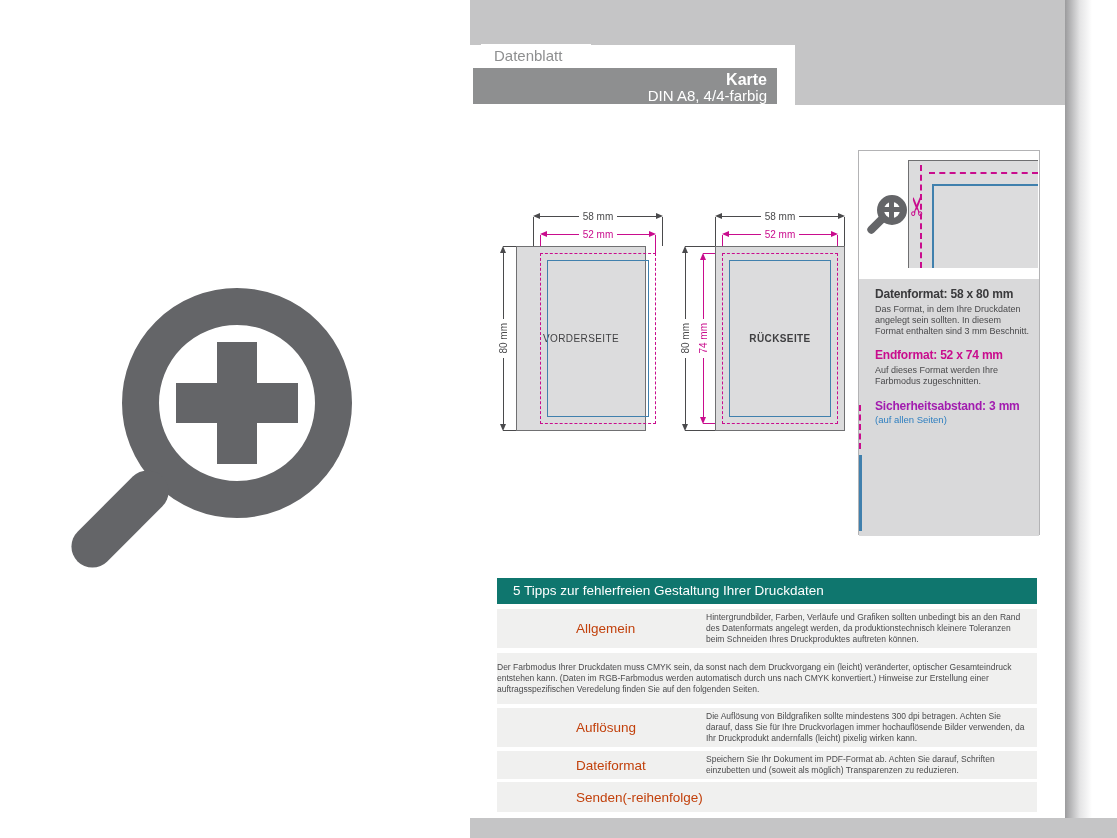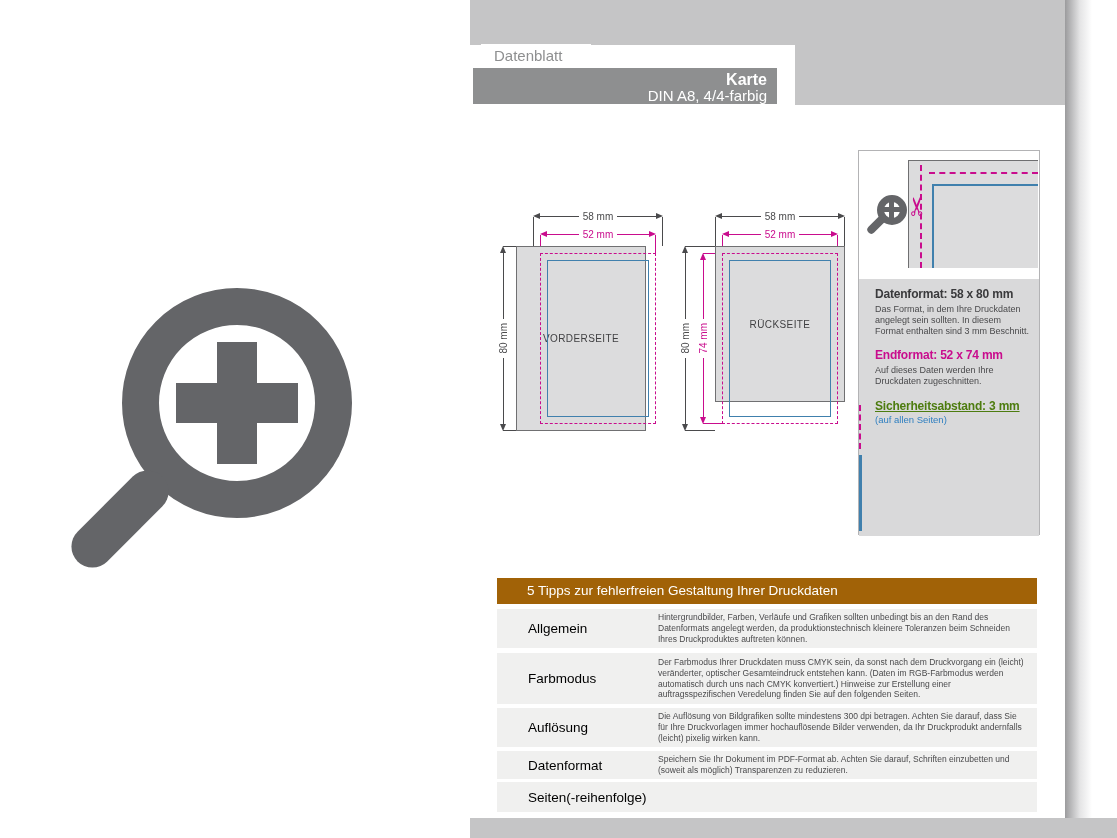--- a/index.html
+++ b/index.html
@@ -36,27 +36,27 @@
   .ext.m{background:#c90c8d;}
 
   
   .infobox{border:1px solid #b3b3b5;background:#fff;box-sizing:border-box;}
   .illus{position:relative;width:100%;height:128px;background:#fff;overflow:hidden;}
   .corner{position:absolute;background:#dcdcdd;border-top:1px solid #6f6f71;border-left:1px solid #6f6f71;box-sizing:border-box;}
   .panel{position:relative;background:#d9d9da;box-sizing:border-box;padding:8px 9px 0 16px;height:257px;}
   .ip-h{font-size:12px;font-weight:bold;margin:0 0 3px;color:#3a3a3c;letter-spacing:-.2px;}
   .ip-p{font-size:9px;line-height:1.2;margin:0 0 10px;color:#4a4a4c;}
   .mg-t{color:#c90c8d;}
-  .bl-t{color:#4d7c0f;text-decoration:underline;}
+  .bl-t{color:#a21caf;}
   .sub-h{font-size:9.5px;color:#2e7fc0;margin:0 0 2px;}
 
   
-  .theader{background:#a16207;color:#fff;font-size:13.5px;line-height:26px;padding-left:30px;box-sizing:border-box;}
+  .theader{background:#0f766e;color:#fff;font-size:13.5px;line-height:26px;padding-left:16px;box-sizing:border-box;}
   .trow{background:#f0f0ef;display:flex;}
-  .trow .lc{width:161px;flex:none;display:flex;align-items:center;box-sizing:border-box;padding-left:31px;font-size:13.5px;color:#000000;}
+  .trow .lc{width:161px;flex:none;display:flex;align-items:center;box-sizing:border-box;padding-left:31px;font-size:13.5px;color:#c2410c;margin-left:48px;}
   .trow .rc{flex:1;display:flex;align-items:center;box-sizing:border-box;padding-right:10px;font-size:8.5px;line-height:1.28;color:#4a4a4c;}
 
   
   .lens{position:absolute;border-radius:50%;border-style:solid;border-color:#646568;box-sizing:border-box;}
   .mbar{position:absolute;background:#646568;}
   .handle{position:absolute;background:#646568;transform:rotate(-45deg);}
   .scissors{position:absolute;color:#c90c8d;transform:rotate(-90deg);font-family:"DejaVu Sans",sans-serif;}
 </style>
 </head>
 <body>
@@ -151,21 +151,21 @@
     <span class="ar-d"></span>
 </div>
 <div class="abs ext" style="left:715px;top:217px;width:1px;height:29px;"></div>
 <div class="abs ext" style="left:844px;top:217px;width:1px;height:29px;"></div>
 <div class="abs ext" style="left:685px;top:246px;width:30px;height:1px;"></div>
 <div class="abs ext" style="left:685px;top:430px;width:30px;height:1px;"></div>
 <div class="abs ext m" style="left:722px;top:235px;width:1px;height:18px;"></div>
 <div class="abs ext m" style="left:837px;top:235px;width:1px;height:18px;"></div>
 <div class="abs ext m" style="left:703px;top:253px;width:19px;height:1px;"></div>
 <div class="abs ext m" style="left:703px;top:423px;width:19px;height:1px;"></div>
-<div class="abs card" style="left:715px;top:246px;width:130px;height:156px;">
+<div class="abs card" style="left:715px;top:246px;width:130px;height:185px;font-weight:bold;">
   <span class="card-label">RÜCKSEITE</span>
 </div>
 <div class="abs bleed" style="left:722px;top:253px;width:116px;height:171px;"></div>
 <div class="abs safe" style="left:729px;top:260px;width:102px;height:157px;"></div>
 
 <div class="abs infobox" style="left:858px;top:150px;width:182px;height:385px;">
   <div class="illus">
     <div class="corner" style="left:49px;top:9px;width:130px;height:108px;">
       <div style="position:absolute;left:11px;top:4px;bottom:0;width:0;border-left:2px dashed #c90c8d;"></div>
       <div style="position:absolute;top:11px;left:20px;right:0;height:0;border-top:2px dashed #c90c8d;"></div>
@@ -179,42 +179,41 @@
       <div class="mbar" style="left:22px;top:9px;width:5px;height:16px;"></div>
       <div class="handle" style="left:-2px;top:27px;width:24px;height:8px;border-radius:4px;"></div>
     </div>
   </div>
   <div class="panel">
     <div style="position:absolute;left:0;top:126px;height:44px;width:0;border-left:2px dashed #c90c8d;"></div>
     <div style="position:absolute;left:0;top:176px;height:76px;width:0;border-left:3px solid #4080ad;"></div>
     <p class="ip-h">Datenformat: 58 x 80 mm</p>
     <p class="ip-p">Das Format, in dem Ihre Druckdaten angelegt sein sollten. In diesem Format enthalten sind 3 mm Beschnitt.</p>
     <p class="ip-h mg-t" style="margin-top:12px;">Endformat: 52 x 74 mm</p>
-    <p class="ip-p">Auf dieses Daten werden Ihre Druckdaten zugeschnitten.</p>
+    <p class="ip-p">Auf dieses Format werden Ihre Farbmodus zugeschnitten.</p>
     <p class="ip-h bl-t" style="margin-top:12px;margin-bottom:1px;">Sicherheitsabstand: 3 mm</p>
     <p class="sub-h">(auf allen Seiten)</p>
   </div>
 </div>
 
 <div class="abs theader" style="left:497px;top:578px;width:540px;height:26px;">
   <span>5 Tipps zur fehlerfreien Gestaltung Ihrer Druckdaten</span>
 </div>
 <div class="abs trow" style="left:497px;top:609px;width:540px;height:39px;">
   <div class="lc">Allgemein</div>
   <div class="rc">Hintergrundbilder, Farben, Verläufe und Grafiken sollten unbedingt bis an den Rand des Datenformats angelegt werden, da produktionstechnisch kleinere Toleranzen beim Schneiden Ihres Druckproduktes auftreten können.</div>
 </div>
 <div class="abs trow" style="left:497px;top:653px;width:540px;height:51px;">
-  <div class="lc">Farbmodus</div>
   <div class="rc">Der Farbmodus Ihrer Druckdaten muss CMYK sein, da sonst nach dem Druckvorgang ein (leicht) veränderter, optischer Gesamteindruck entstehen kann. (Daten im RGB-Farbmodus werden automatisch durch uns nach CMYK konvertiert.) Hinweise zur Erstellung einer auftragsspezifischen Veredelung finden Sie auf den folgenden Seiten.</div>
 </div>
 <div class="abs trow" style="left:497px;top:708px;width:540px;height:39px;">
   <div class="lc">Auflösung</div>
   <div class="rc">Die Auflösung von Bildgrafiken sollte mindestens 300 dpi betragen. Achten Sie darauf, dass Sie für Ihre Druckvorlagen immer hochauflösende Bilder verwenden, da Ihr Druckprodukt andernfalls (leicht) pixelig wirken kann.</div>
 </div>
 <div class="abs trow" style="left:497px;top:751px;width:540px;height:28px;">
-  <div class="lc">Datenformat</div>
+  <div class="lc">Dateiformat</div>
   <div class="rc">Speichern Sie Ihr Dokument im PDF-Format ab. Achten Sie darauf, Schriften einzubetten und (soweit als möglich) Transparenzen zu reduzieren.</div>
 </div>
 <div class="abs trow" style="left:497px;top:782px;width:540px;height:30px;">
-  <div class="lc">Seiten(-reihenfolge)</div>
+  <div class="lc">Senden(-reihenfolge)</div>
 </div>
 
 <div class="abs band" style="left:470px;top:818px;width:647px;height:20px;"></div>
 
 </body></html>

